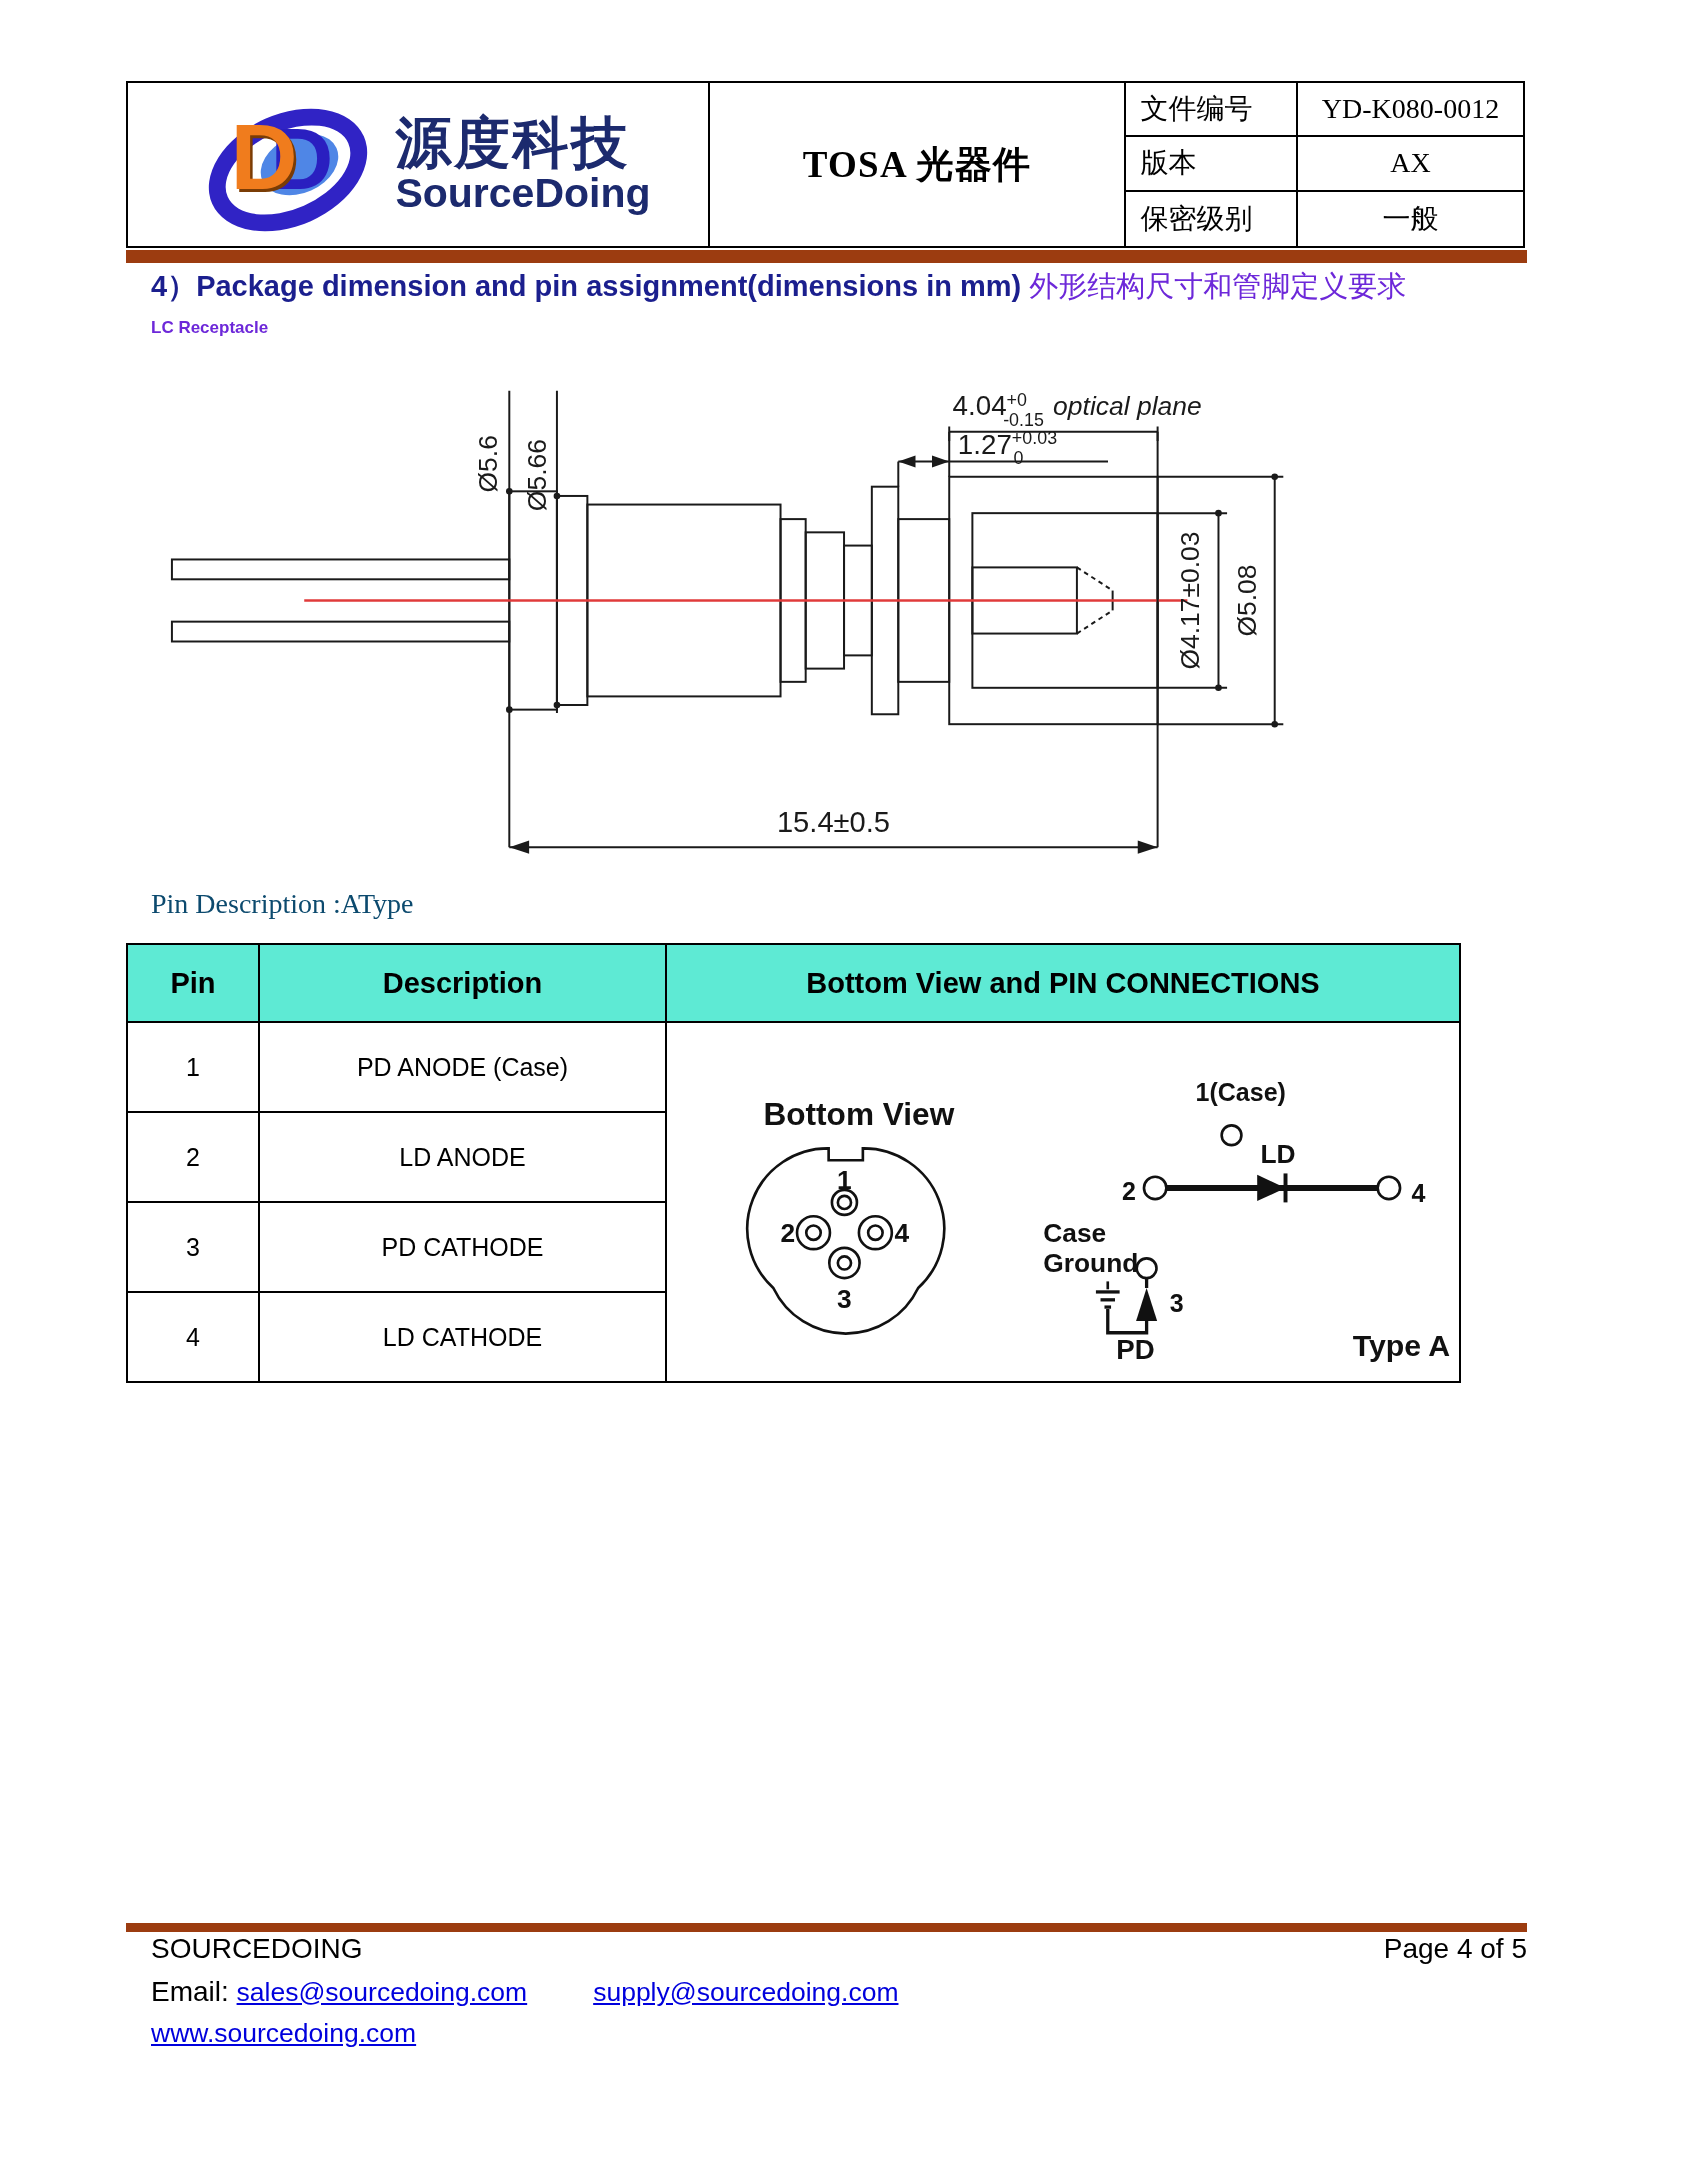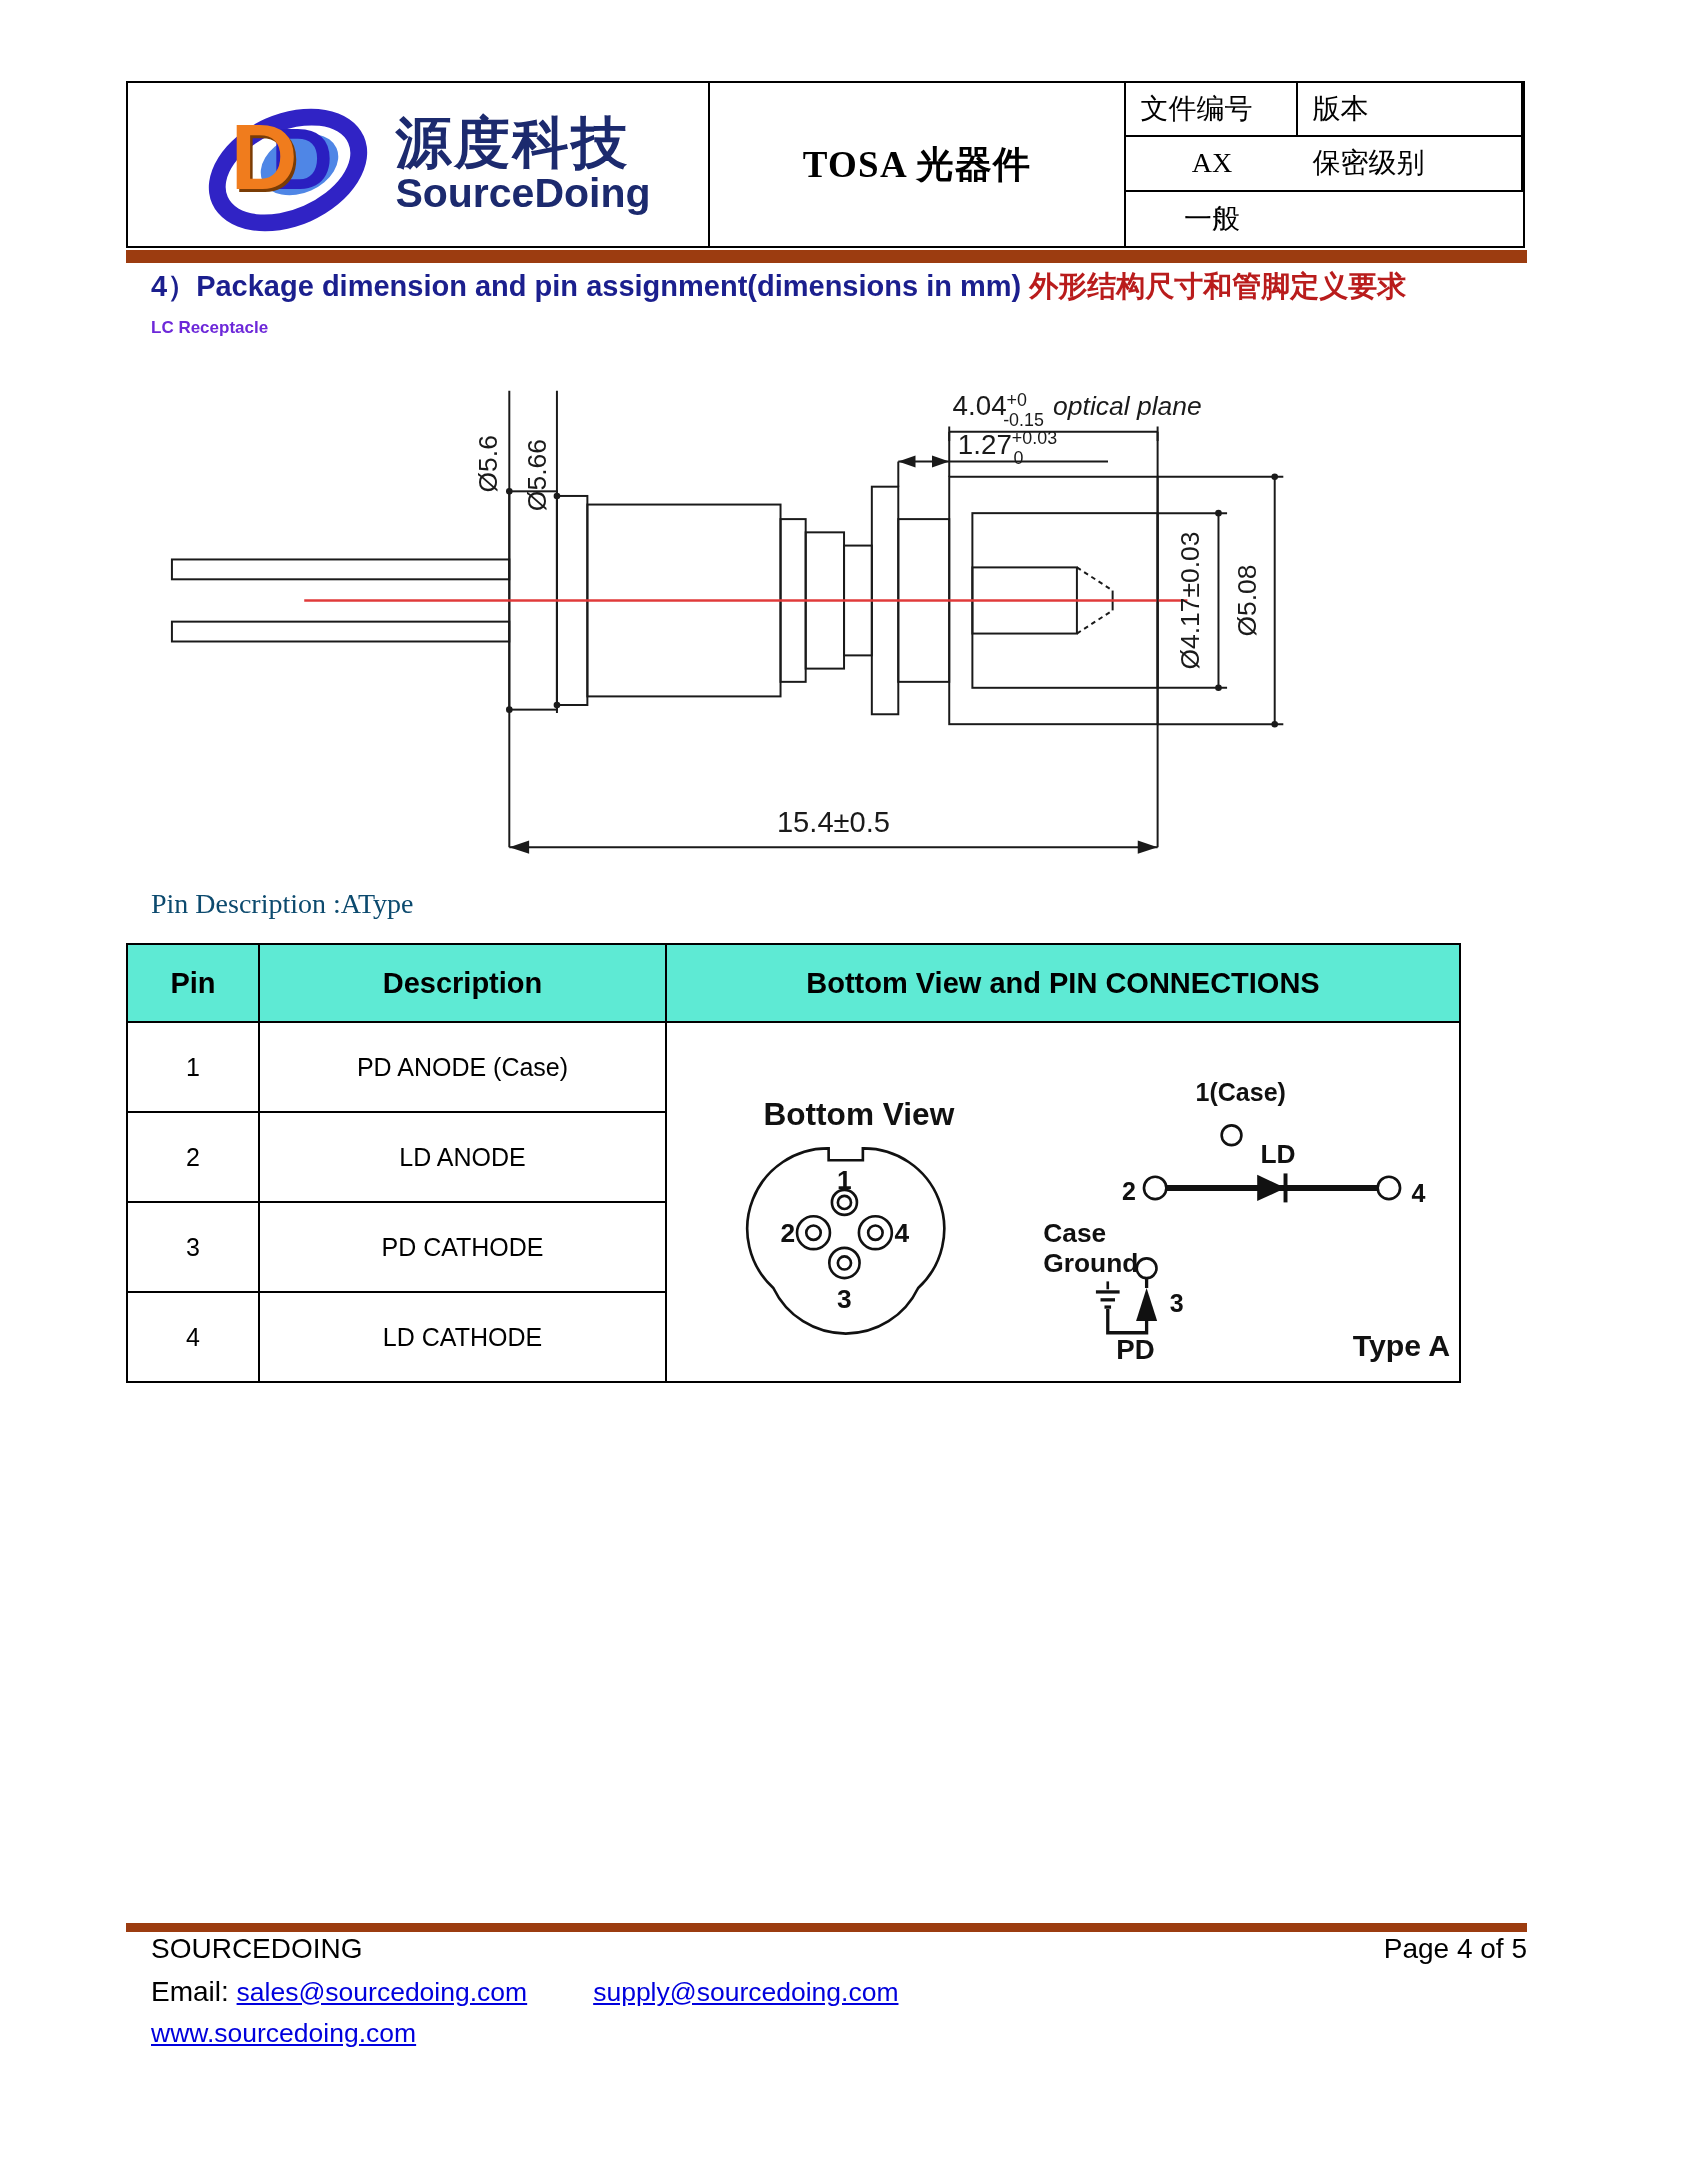--- a/index.html
+++ b/index.html
@@ -30,21 +30,21 @@
   .logo-d-orange{left:45px;top:0px;font-size:93px;color:#f07c1d;text-shadow:2.6px 2.6px 0 #7a3c05;}
   .logo-text{display:flex;flex-direction:column;line-height:1;}
   .logo-cn{font-size:56px;font-weight:bold;color:#1c2a6e;letter-spacing:2.6px;}
   .logo-en{font-size:41px;font-weight:bold;color:#1c2a6e;margin-top:2.6px;}
   
   .rule-top{position:absolute;left:126px;top:250px;width:1401px;height:13.2px;background:#9c3c10;}
   .rule-bottom{position:absolute;left:126px;top:1923px;width:1401px;height:8.6px;background:#9c3c10;}
   
   .sec{position:absolute;left:151px;top:267px;width:1389px;line-height:38px;}
   .sec-line1{font-size:29px;font-weight:bold;color:#1b1f8e;}
-  .sec-cn{font-weight:bold;color:#b91c1c;}
+  .sec-cn{font-weight:normal;color:#6d28d9;}
   .sec-sub{font-size:17px;font-weight:bold;color:#6d28d9;margin-top:4px;}
   
   .drawing{position:absolute;left:152px;top:361px;width:1224px;height:516px;}
   
   .pin-caption{position:absolute;left:151px;top:888px;font-size:28px;color:#0c4a6e;}
   table.pins{position:absolute;left:126px;top:943px;width:1333px;border-collapse:collapse;table-layout:fixed;}
   table.pins th,table.pins td{border:2px solid #000;}
   table.pins th{background:#5eead4;height:74px;font-size:29px;font-weight:bold;}
   table.pins td{height:86px;text-align:center;font-size:25px;}
   .col-pin{width:132px;}.col-desc{width:407px;}.col-diag{width:794px;}
@@ -74,20 +74,21 @@
       <div class="logo-text">
         <span class="logo-cn">源度科技</span>
         <span class="logo-en">SourceDoing</span>
       </div>
     </div>
     <div class="hdr-title-cell">
       <span class="hdr-title serif">TOSA 光器件</span>
     </div>
     <div class="hdr-info">
       <div class="hdr-label serif">文件编号</div>
+      <div class="hdr-value serif">YD-K080-0012</div>
       <div class="hdr-label serif">版本</div>
       <div class="hdr-value serif">AX</div>
       <div class="hdr-label serif">保密级别</div>
       <div class="hdr-value serif">一般</div>
     </div>
   </div>
 
   <div class="rule-top"></div>
 
   <div class="sec">

